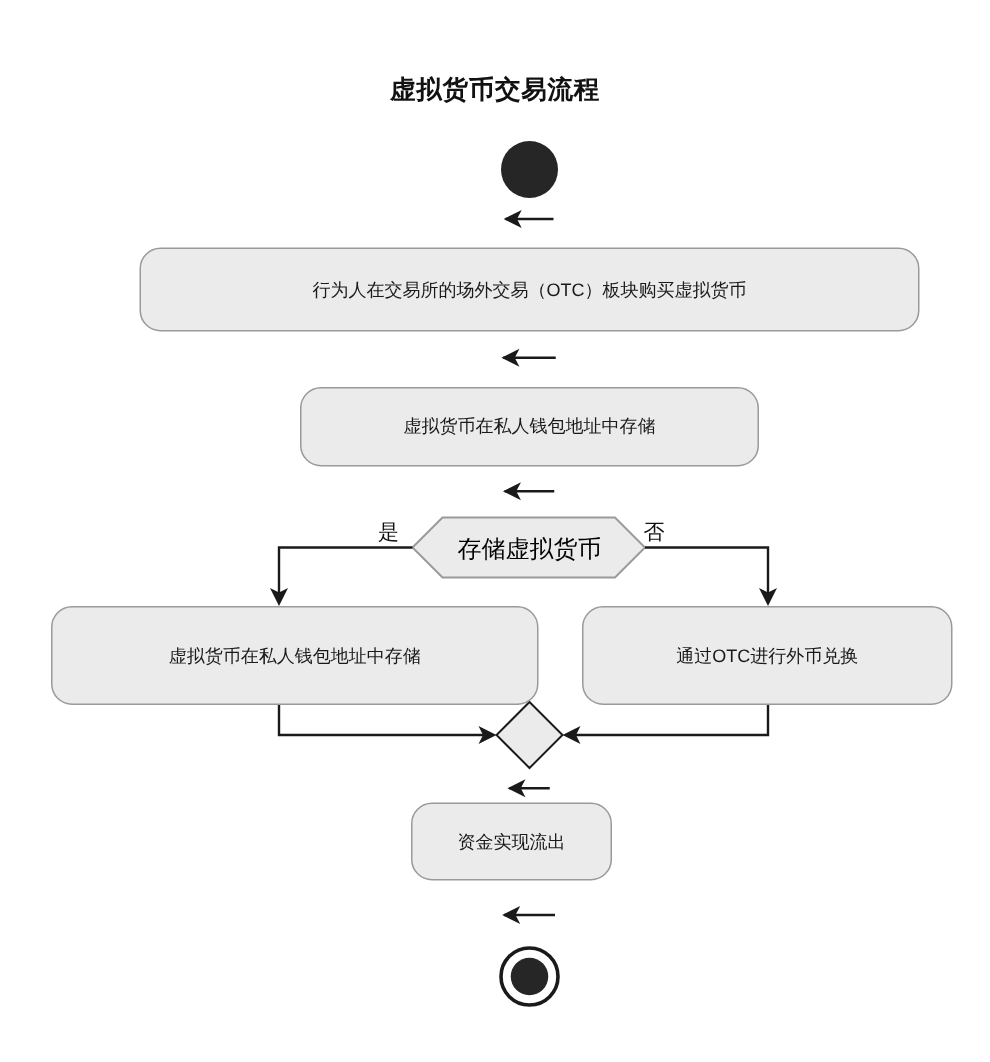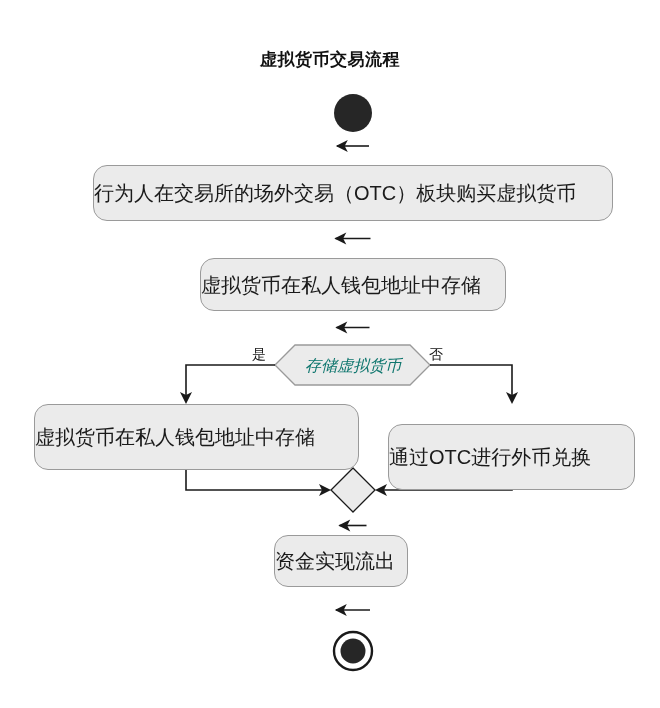--- a/index.html
+++ b/index.html
@@ -31,42 +31,41 @@
     font-weight: bold;
     color: #111111;
     letter-spacing: 0.5px;
     font-family: "Liberation Sans", "DejaVu Sans", sans-serif;
   }
   .node {
     position: absolute;
     box-sizing: border-box;
     display: flex;
     align-items: center;
-    justify-content: flex-start;
+    justify-content: center;
     background: #ebebeb;
     border: 1.3px solid #9a9a9a;
     border-radius: 14px;
     color: #1a1a1a;
-    font-size: 20px;
+    font-size: 12px;
     line-height: 1.2;
     white-space: nowrap;
     font-family: "Liberation Sans", "DejaVu Sans", sans-serif;
   }
   .node-label {
     display: block;
   }
   .decision-label {
     position: absolute;
     width: 160px;
     text-align: center;
     font-size: 16px;
-    color: #0f766e;
+    color: #000000;
     pointer-events: none;
     font-family: "Liberation Sans", "DejaVu Sans", sans-serif;
-    font-style: italic;
   }
   .edge-label {
     position: absolute;
     font-size: 14px;
     color: #111111;
     font-family: "Liberation Sans", "DejaVu Sans", sans-serif;
   }
 </style>
 </head>
 <body>
@@ -125,19 +124,19 @@
 </div>
 
 <div class="node" style="left:200px; top:258px; width:306px; height:53px;">
   <span class="node-label">虚拟货币在私人钱包地址中存储</span>
 </div>
 
 <div class="node" style="left:34px; top:404px; width:325px; height:66px;">
   <span class="node-label">虚拟货币在私人钱包地址中存储</span>
 </div>
 
-<div class="node" style="left:388px; top:404px; width:247px; height:66px;margin-top:20px;">
+<div class="node" style="left:388px; top:404px; width:247px; height:66px;">
   <span class="node-label">通过OTC进行外币兑换</span>
 </div>
 
 <div class="node" style="left:274px; top:535px; width:134px; height:52px;">
   <span class="node-label">资金实现流出</span>
 </div>
 
 </body></html>

